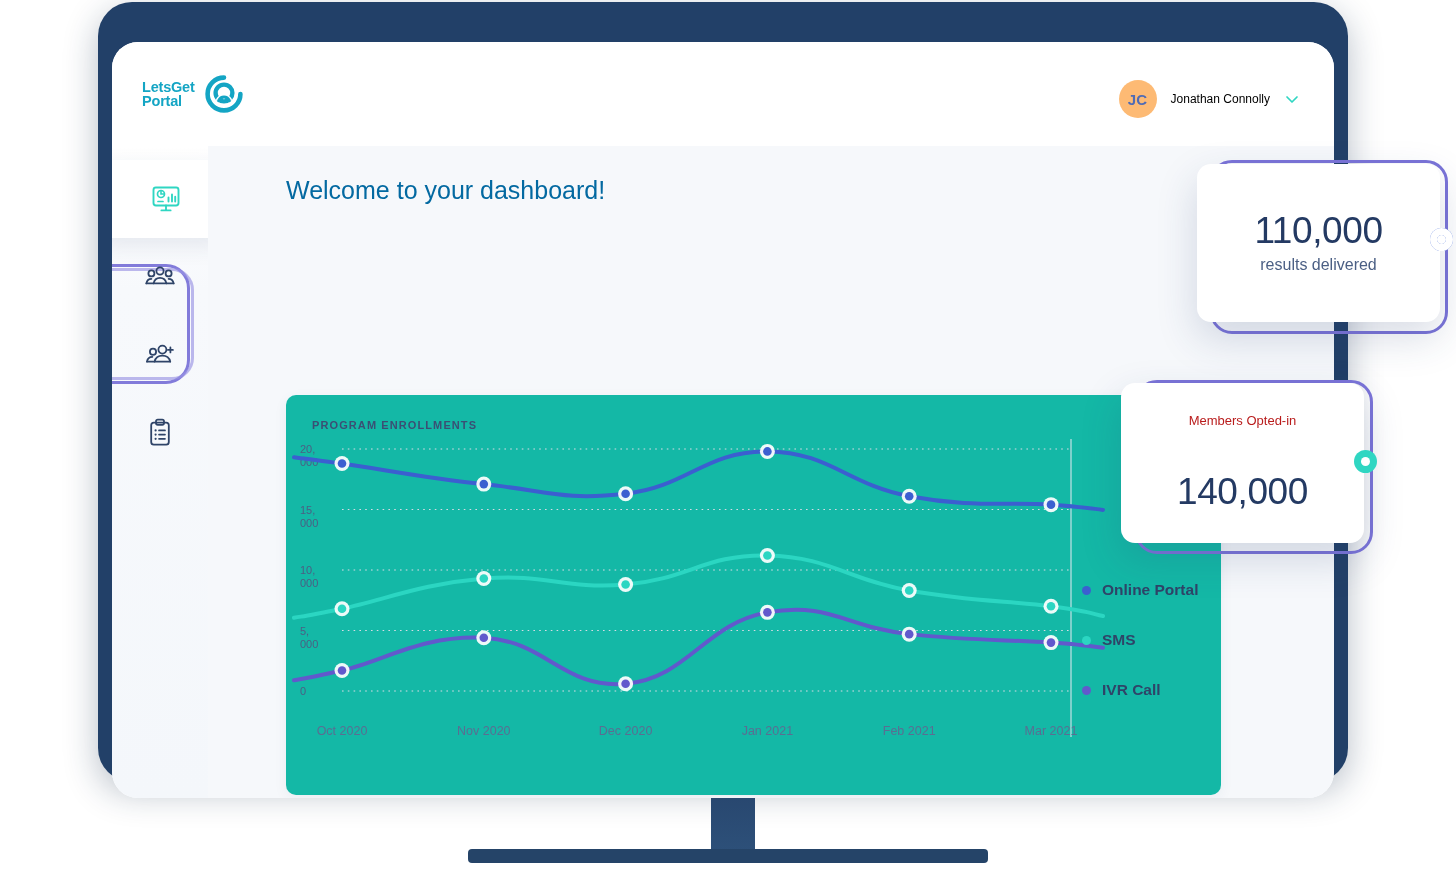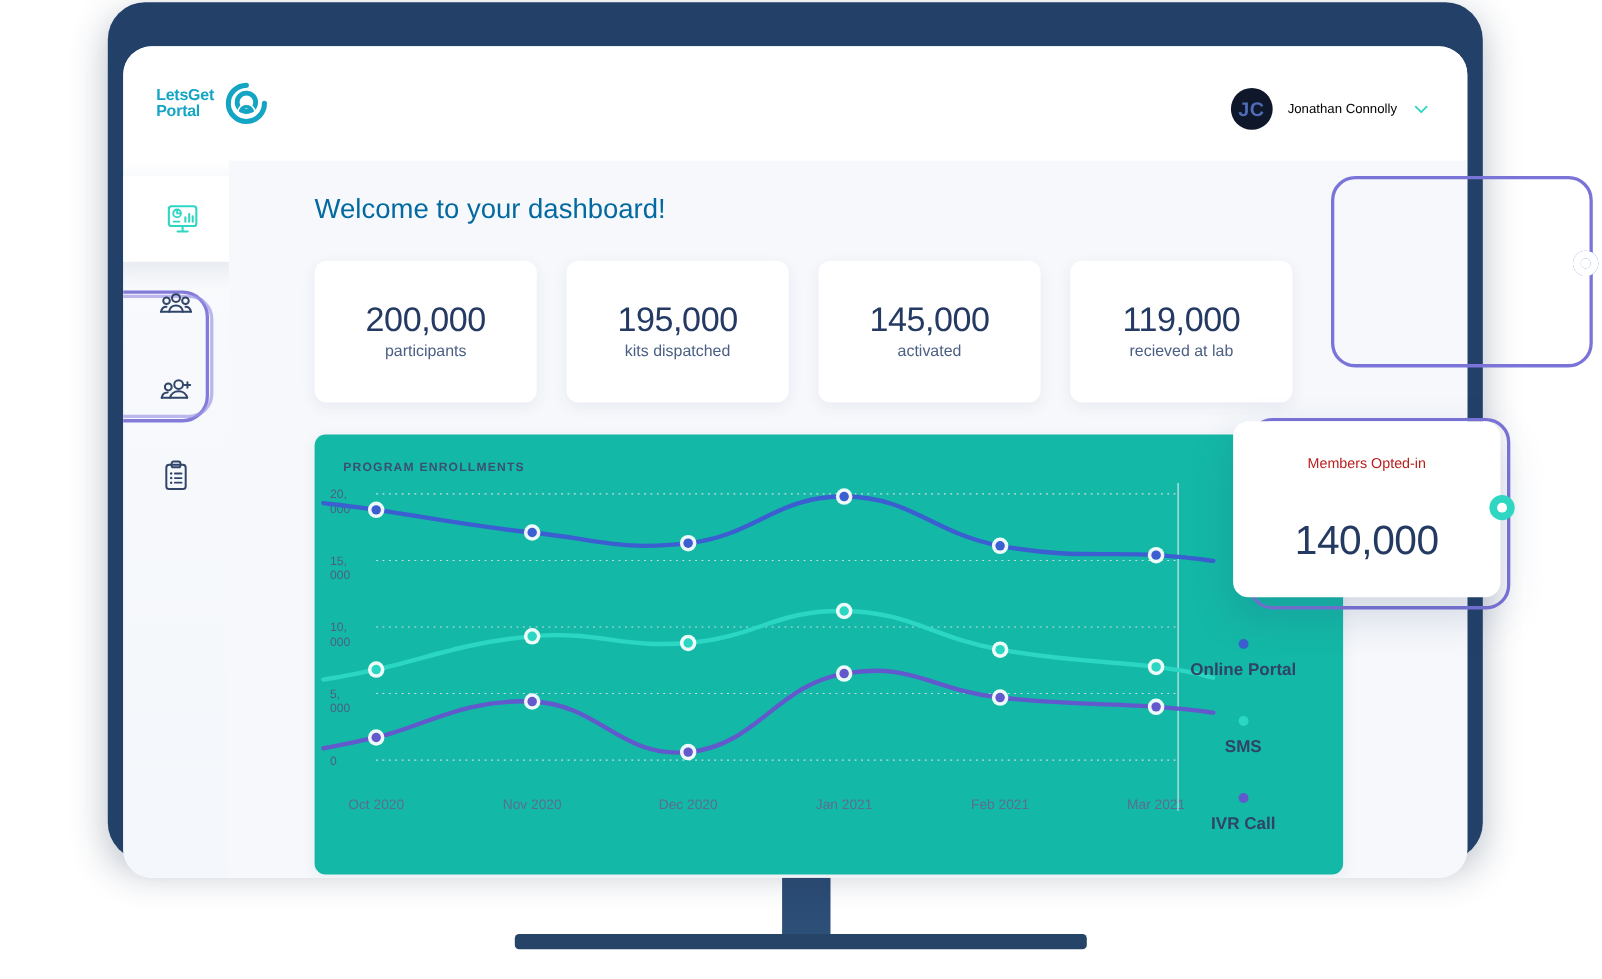--- a/index.html
+++ b/index.html
@@ -40,22 +40,22 @@
   .logo-word{
     font-weight:700;font-size:14.5px;line-height:14.5px;color:#14A5C4;letter-spacing:-.2px;
   }
   .logo-word span{display:block;}
   .logo-mark{width:40px;height:40px;}
 
   .user-chip{
     position:absolute;right:34px;top:38px;display:flex;align-items:center;gap:14px;
   }
   .avatar{
-    width:38px;height:38px;border-radius:50%;background:#0f172a;color:#4f6bb5;
-    font-size:18px;font-weight:700;display:flex;align-items:center;justify-content:center;
+    width:38px;height:38px;border-radius:50%;background:#fdba74;color:#4f6bb5;
+    font-size:15px;font-weight:700;display:flex;align-items:center;justify-content:center;
     letter-spacing:.3px;
   }
   .user-name{font-size:12px;color:#000000;}
   .chev{width:16px;height:16px;}
 
   
   .sidebar{
     position:absolute;left:0;top:104px;width:96px;bottom:0;
     background:linear-gradient(180deg,#ffffff 0%,#f7f9fc 22%,#f4f7fb 100%);
   }
@@ -105,21 +105,21 @@
     position:absolute;left:78px;top:249px;width:935px;height:400px;
     background:#14b8a6;border-radius:10px;box-shadow:0 4px 14px rgba(40,60,110,.06);
   }
   .chart-title{
     position:absolute;left:26px;top:24px;font-size:11px;font-weight:700;
     letter-spacing:1.1px;color:#3b4f74;
   }
   .chart-svg{position:absolute;left:0;top:44px;width:935px;height:340px;}
 
   .legend{position:absolute;left:796px;top:186px;display:flex;flex-direction:column;gap:32px;}
-  .legend-row{display:flex;align-items:center;gap:11px;flex-direction:column;}
+  .legend-row{display:flex;align-items:center;gap:11px;}
   .legend-dot{width:9px;height:9px;border-radius:50%;display:block;}
   .legend-lbl{font-size:15.5px;font-weight:700;color:#2f4468;}
 
   
   .float-outline{
     position:absolute;border:3px solid #7b74d8;border-radius:22px;
   }
   .float-card{
     position:absolute;background:#fff;border-radius:14px;
     box-shadow:0 16px 40px rgba(40,60,110,.18);
@@ -225,38 +225,20 @@
           <path d="M16 14.4h6M16 18.6h6M16 22.8h6" stroke="#2f4468" stroke-width="1.7" stroke-linecap="round"></path>
         </svg>
       </div>
     </div>
 
     <div class="content">
       <div class="content-inner">
 
         <div class="welcome">Welcome to your dashboard!</div>
 
-        <div class="stats">
-          <div class="stat-card">
-            <div class="stat-num">200,000</div>
-            <div class="stat-lbl">participants</div>
-          </div>
-          <div class="stat-card">
-            <div class="stat-num">195,000</div>
-            <div class="stat-lbl">kits dispatched</div>
-          </div>
-          <div class="stat-card">
-            <div class="stat-num">145,000</div>
-            <div class="stat-lbl">activated</div>
-          </div>
-          <div class="stat-card">
-            <div class="stat-num">119,000</div>
-            <div class="stat-lbl">recieved at lab</div>
-          </div>
-        </div>
 
         <div class="chart-panel">
           <div class="chart-title">PROGRAM ENROLLMENTS</div>
           <svg class="chart-svg" id="chart" viewBox="0 0 935 340">
               <line x1="56" y1="10" x2="785" y2="10" stroke="#d7dce6" stroke-width="1" stroke-dasharray="1.6 4.2"></line>
               <text x="14" y="14" font-size="11" fill="#4b5f84" font-family="&quot;Liberation Sans&quot;, sans-serif"><tspan x="14" dy="0">20,</tspan><tspan x="14" dy="13">000</tspan></text>
               <line x1="56" y1="70.5" x2="785" y2="70.5" stroke="#d7dce6" stroke-width="1" stroke-dasharray="1.6 4.2"></line>
               <text x="14" y="74.5" font-size="11" fill="#4b5f84" font-family="&quot;Liberation Sans&quot;, sans-serif"><tspan x="14" dy="0">15,</tspan><tspan x="14" dy="13">000</tspan></text>
               <line x1="56" y1="131" x2="785" y2="131" stroke="#d7dce6" stroke-width="1" stroke-dasharray="1.6 4.2"></line>
               <text x="14" y="135" font-size="11" fill="#4b5f84" font-family="&quot;Liberation Sans&quot;, sans-serif"><tspan x="14" dy="0">10,</tspan><tspan x="14" dy="13">000</tspan></text>
@@ -326,20 +308,24 @@
               <span class="legend-lbl">IVR Call</span>
             </div>
           </div>
         </div>
 
       </div>
     </div>
   </div>
 
   <div class="float-outline" id="results-outline"></div>
+  <div class="float-card" id="results-card">
+    <div class="stat-num">110,000</div>
+    <div class="stat-lbl">results delivered</div>
+  </div>
   <div class="float-knob" id="results-knob">
       <i></i>
     </div>
 
   <div class="float-outline" id="members-outline"></div>
   <div class="float-card" id="members-card">
     <div id="members-title">Members Opted-in</div>
     <div id="members-num">140,000</div>
   </div>
   <div class="float-knob" id="members-knob">

